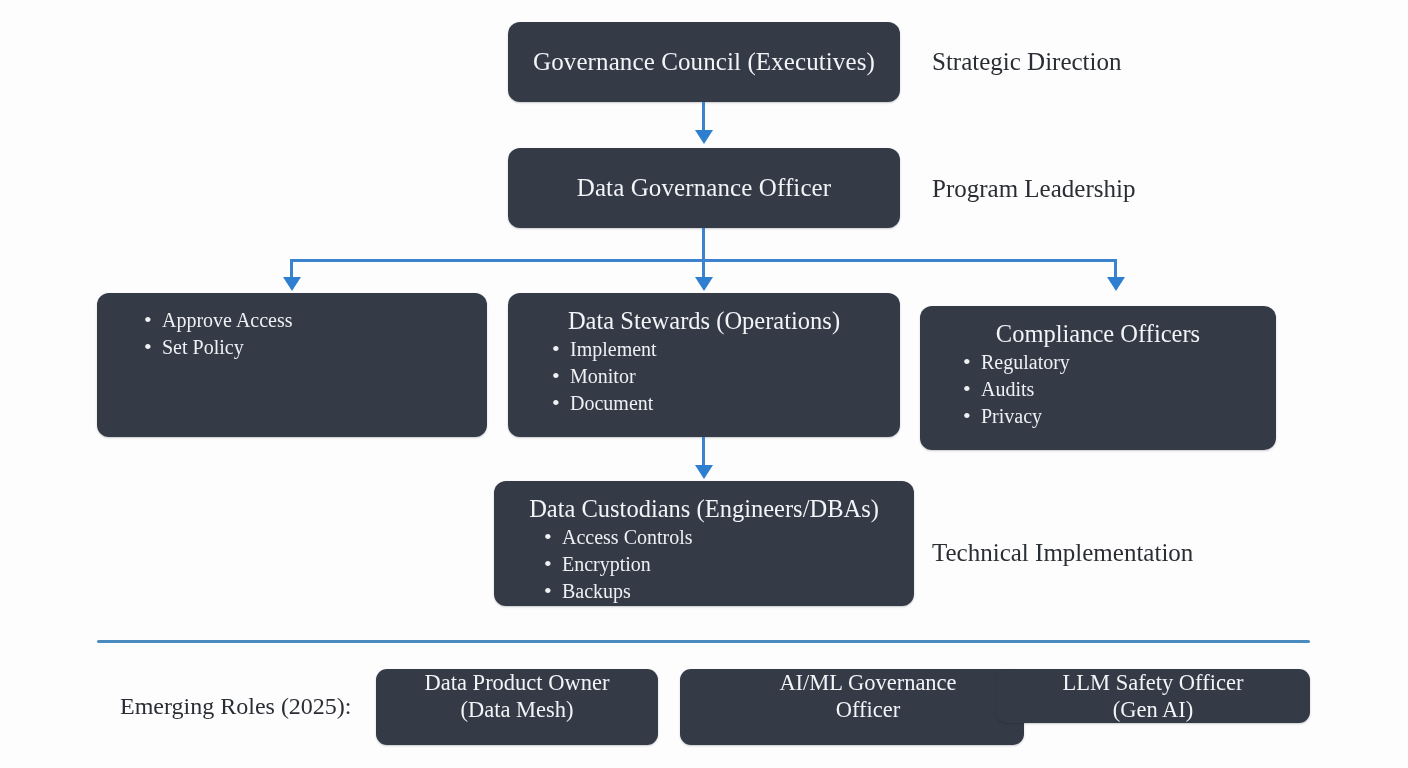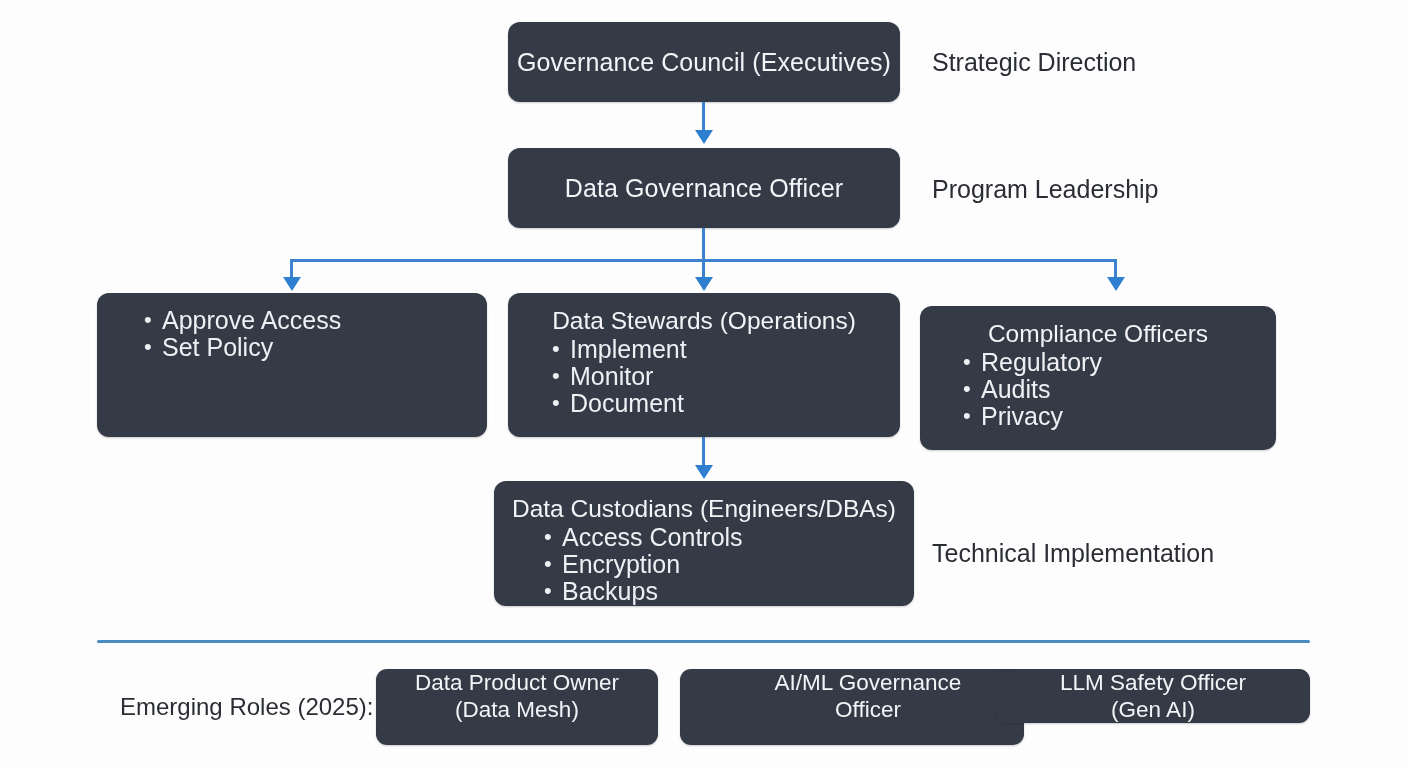--- a/index.html
+++ b/index.html
@@ -1,15 +1,15 @@
 <!DOCTYPE html>
 <html><head>
 <meta charset="utf-8">
 <style>
-  * { box-sizing: border-box; margin: 0; padding: 0; }
+  * { box-sizing: border-box; margin: 0; padding: 0; font-family: Liberation Serif, serif; }
 
   html, body {
     width: 1408px;
     height: 768px;
     background: #fdfdfd;
     font-family: "Liberation Sans", sans-serif;
     overflow: hidden;
   }
 
   #canvas {
@@ -57,21 +57,21 @@
     margin-bottom: 1px;
   }
 
   .bullets {
     list-style: none;
     margin: 0;
     padding: 0;
   }
 
   .bullets li {
-    font-size: 25px;
+    font-size: 20px;
     line-height: 27px;
     color: #eef0f4;
     position: relative;
     padding-left: 18px;
     white-space: nowrap;
   }
 
   .bullets li::before {
     content: "\2022";
     position: absolute;

